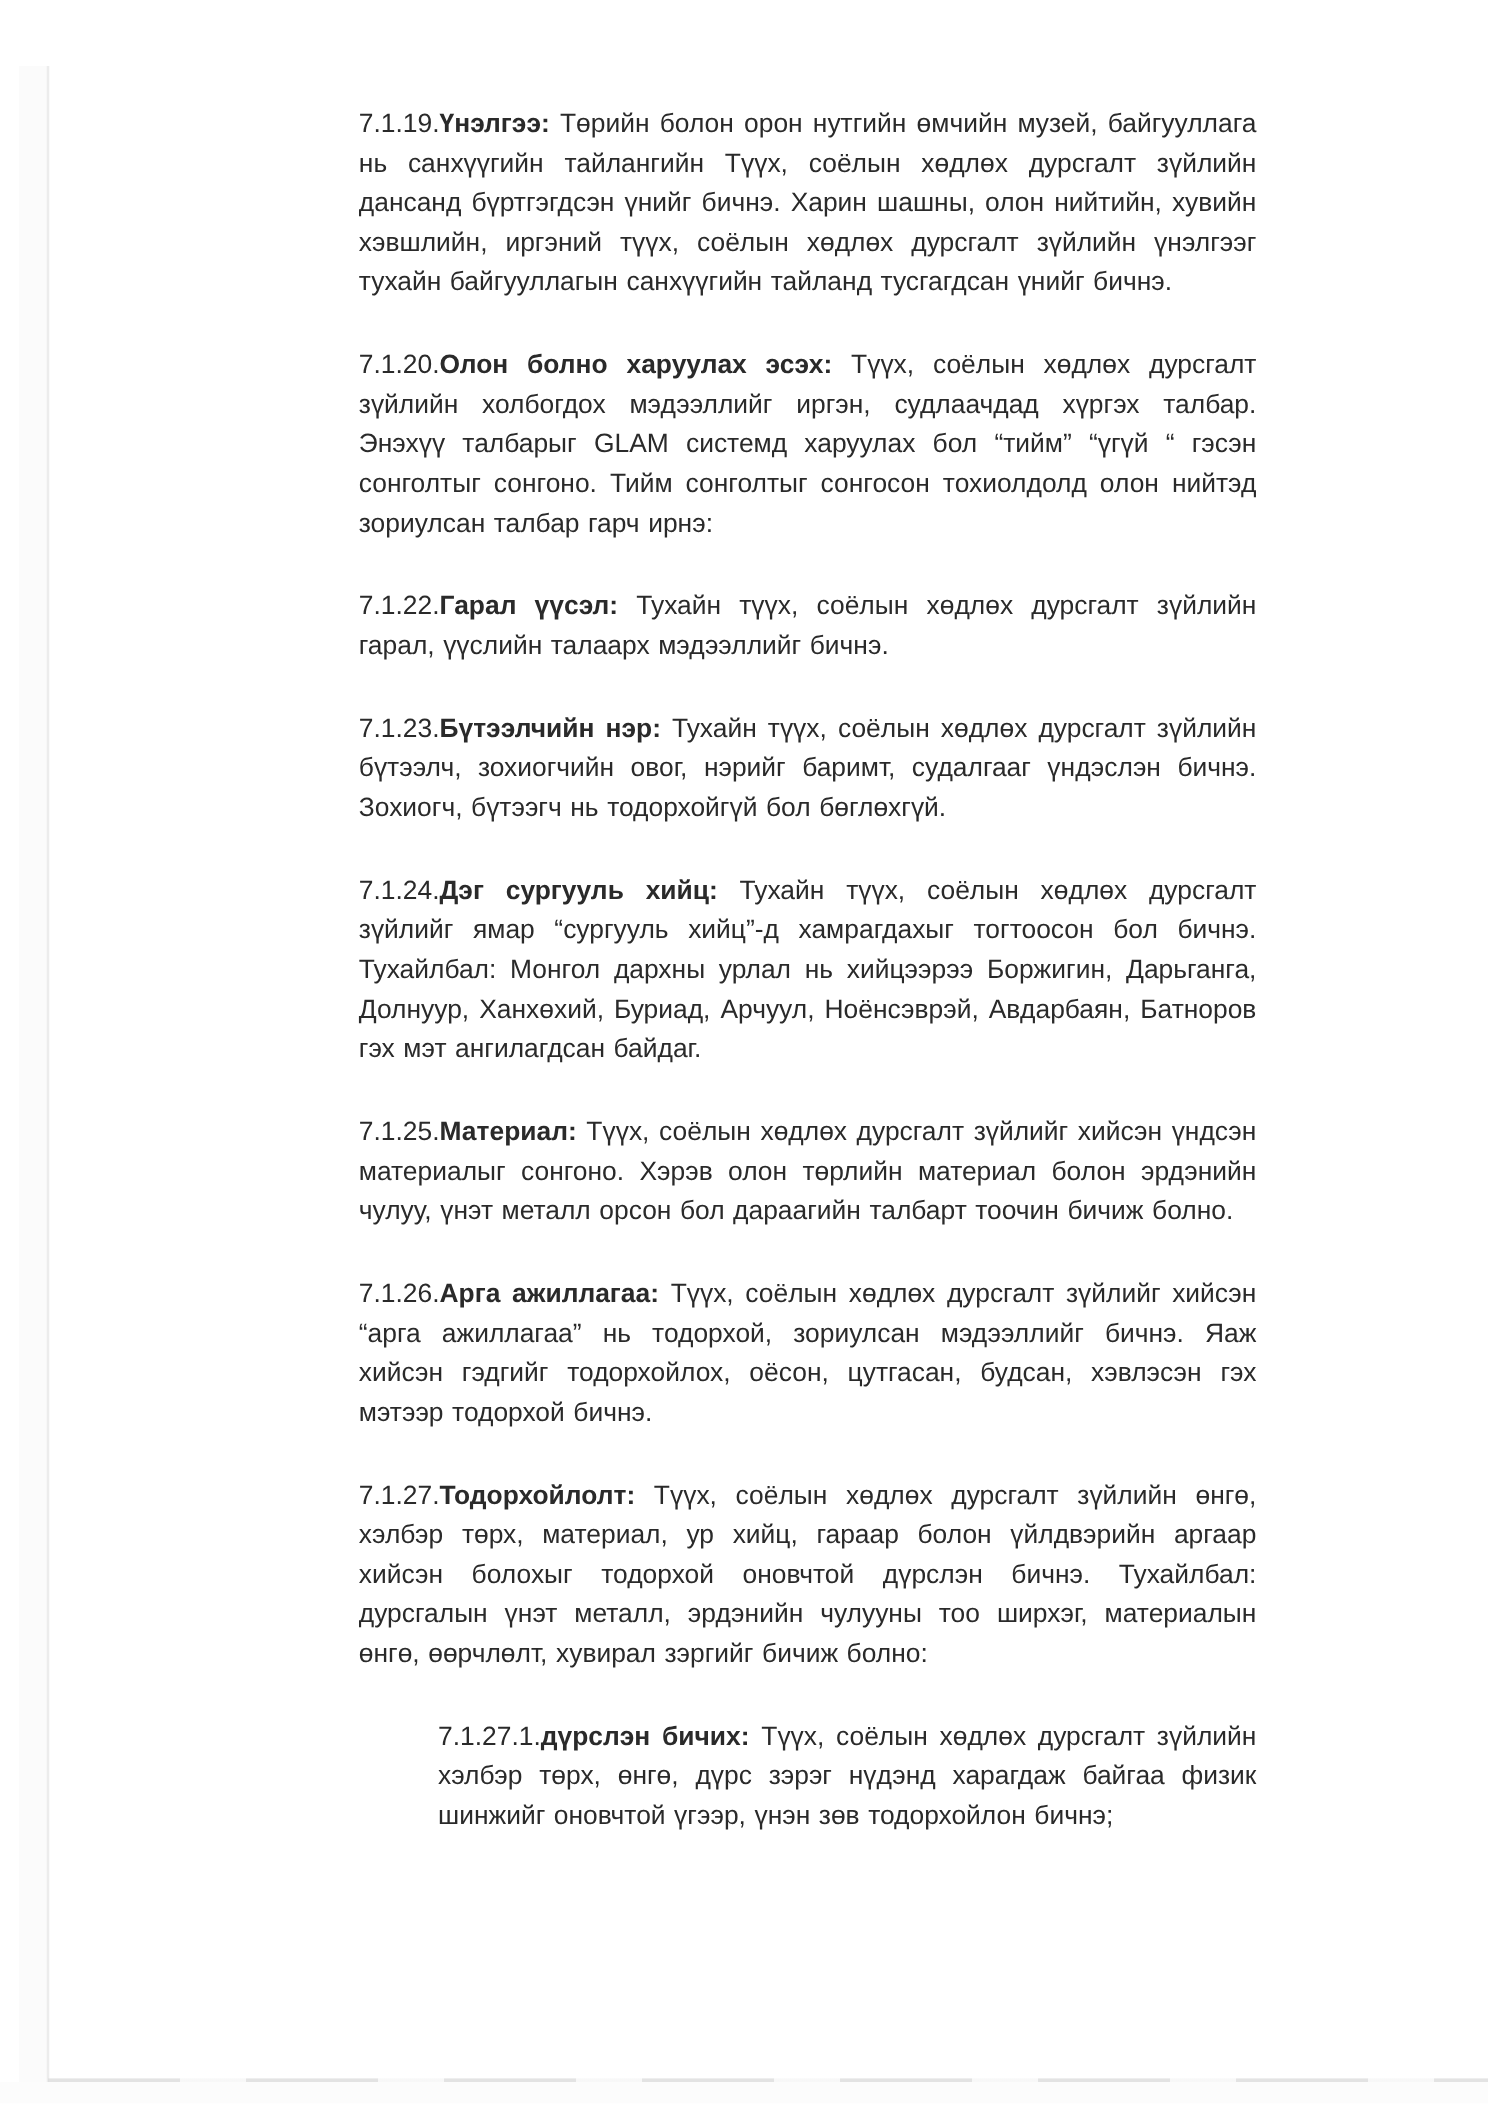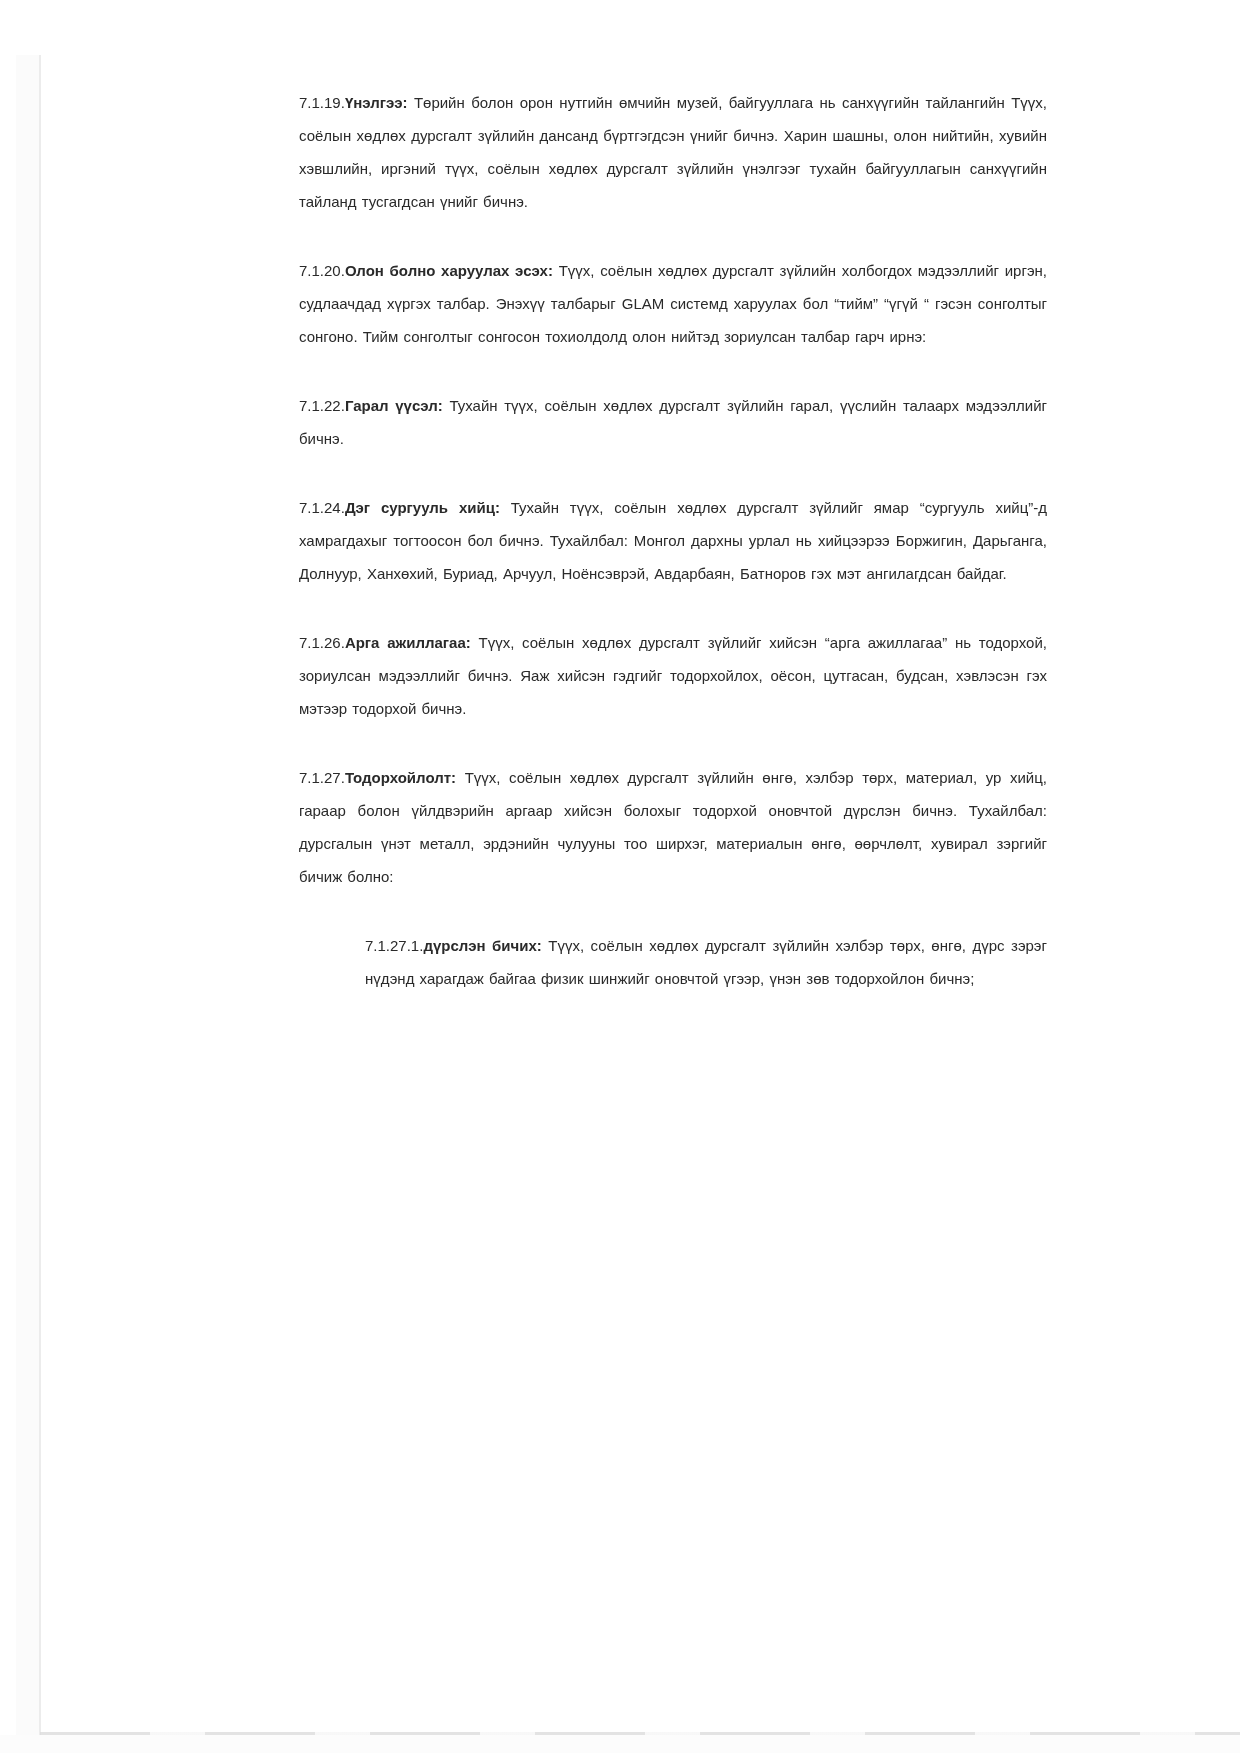--- a/index.html
+++ b/index.html
@@ -48,21 +48,21 @@
     height: 18px;
     background: #fcfcfc;
   }
   .content {
     position: absolute;
     top: 86px;
     left: 299px;
     width: 748px;
   }
   .para {
-    font-size: 15px;
+    font-size: 22px;
     line-height: 33px;
     text-align: justify;
     margin: 0 0 36px 0;
     word-spacing: 1px;
   }
   .para.sub {
     margin-left: 66px;
   }
   .clause-title {
     font-weight: bold;
@@ -79,23 +79,25 @@
   <div class="content">
 
     <p class="para"><span>7.1.19.</span><span class="clause-title">Үнэлгээ:</span><span> Төрийн болон орон нутгийн өмчийн музей, байгууллага нь санхүүгийн тайлангийн Түүх, соёлын хөдлөх дурсгалт зүйлийн дансанд бүртгэгдсэн үнийг бичнэ. Харин шашны, олон нийтийн, хувийн хэвшлийн, иргэний түүх, соёлын хөдлөх дурсгалт зүйлийн үнэлгээг тухайн байгууллагын санхүүгийн тайланд тусгагдсан үнийг бичнэ.</span></p>
 
     <p class="para"><span>7.1.20.</span><span class="clause-title">Олон болно харуулах эсэх:</span><span> Түүх, соёлын хөдлөх дурсгалт зүйлийн холбогдох мэдээллийг иргэн, судлаачдад хүргэх талбар. Энэхүү талбарыг GLAM системд харуулах бол “тийм” “үгүй “ гэсэн сонголтыг сонгоно. Тийм сонголтыг сонгосон тохиолдолд олон нийтэд зориулсан талбар гарч ирнэ:</span></p>
 
 
 
     <p class="para"><span>7.1.22.</span><span class="clause-title">Гарал үүсэл:</span><span> Тухайн түүх, соёлын хөдлөх дурсгалт зүйлийн гарал, үүслийн талаарх мэдээллийг бичнэ.</span></p>
 
+    <p class="para"><span>7.1.23.</span><span class="clause-title">Бүтээлчийн нэр:</span><span> Тухайн түүх, соёлын хөдлөх дурсгалт зүйлийн бүтээлч, зохиогчийн овог, нэрийг баримт, судалгааг үндэслэн бичнэ. Зохиогч, бүтээгч нь тодорхойгүй бол бөглөхгүй.</span></p>
 
     <p class="para"><span>7.1.24.</span><span class="clause-title">Дэг сургууль хийц:</span><span> Тухайн түүх, соёлын хөдлөх дурсгалт зүйлийг ямар “сургууль хийц”-д хамрагдахыг тогтоосон бол бичнэ. Тухайлбал: Монгол дархны урлал нь хийцээрээ Боржигин, Дарьганга, Долнуур, Ханхөхий, Буриад, Арчуул, Ноёнсэврэй, Авдарбаян, Батноров гэх мэт ангилагдсан байдаг.</span></p>
 
+    <p class="para"><span>7.1.25.</span><span class="clause-title">Материал:</span><span> Түүх, соёлын хөдлөх дурсгалт зүйлийг хийсэн үндсэн материалыг сонгоно. Хэрэв олон төрлийн материал болон эрдэнийн чулуу, үнэт металл орсон бол дараагийн талбарт тоочин бичиж болно.</span></p>
 
     <p class="para"><span>7.1.26.</span><span class="clause-title">Арга ажиллагаа:</span><span> Түүх, соёлын хөдлөх дурсгалт зүйлийг хийсэн “арга ажиллагаа” нь тодорхой, зориулсан мэдээллийг бичнэ. Яаж хийсэн гэдгийг тодорхойлох, оёсон, цутгасан, будсан, хэвлэсэн гэх мэтээр тодорхой бичнэ.</span></p>
 
     <p class="para"><span>7.1.27.</span><span class="clause-title">Тодорхойлолт:</span><span> Түүх, соёлын хөдлөх дурсгалт зүйлийн өнгө, хэлбэр төрх, материал, ур хийц, гараар болон үйлдвэрийн аргаар хийсэн болохыг тодорхой оновчтой дүрслэн бичнэ. Тухайлбал: дурсгалын үнэт металл, эрдэнийн чулууны тоо ширхэг, материалын өнгө, өөрчлөлт, хувирал зэргийг бичиж болно:</span></p>
 
     <p class="para sub"><span>7.1.27.1.</span><span class="clause-title">дүрслэн бичих:</span><span> Түүх, соёлын хөдлөх дурсгалт зүйлийн хэлбэр төрх, өнгө, дүрс зэрэг нүдэнд харагдаж байгаа физик шинжийг оновчтой үгээр, үнэн зөв тодорхойлон бичнэ;</span></p>
 
   </div>
 </div>
 

